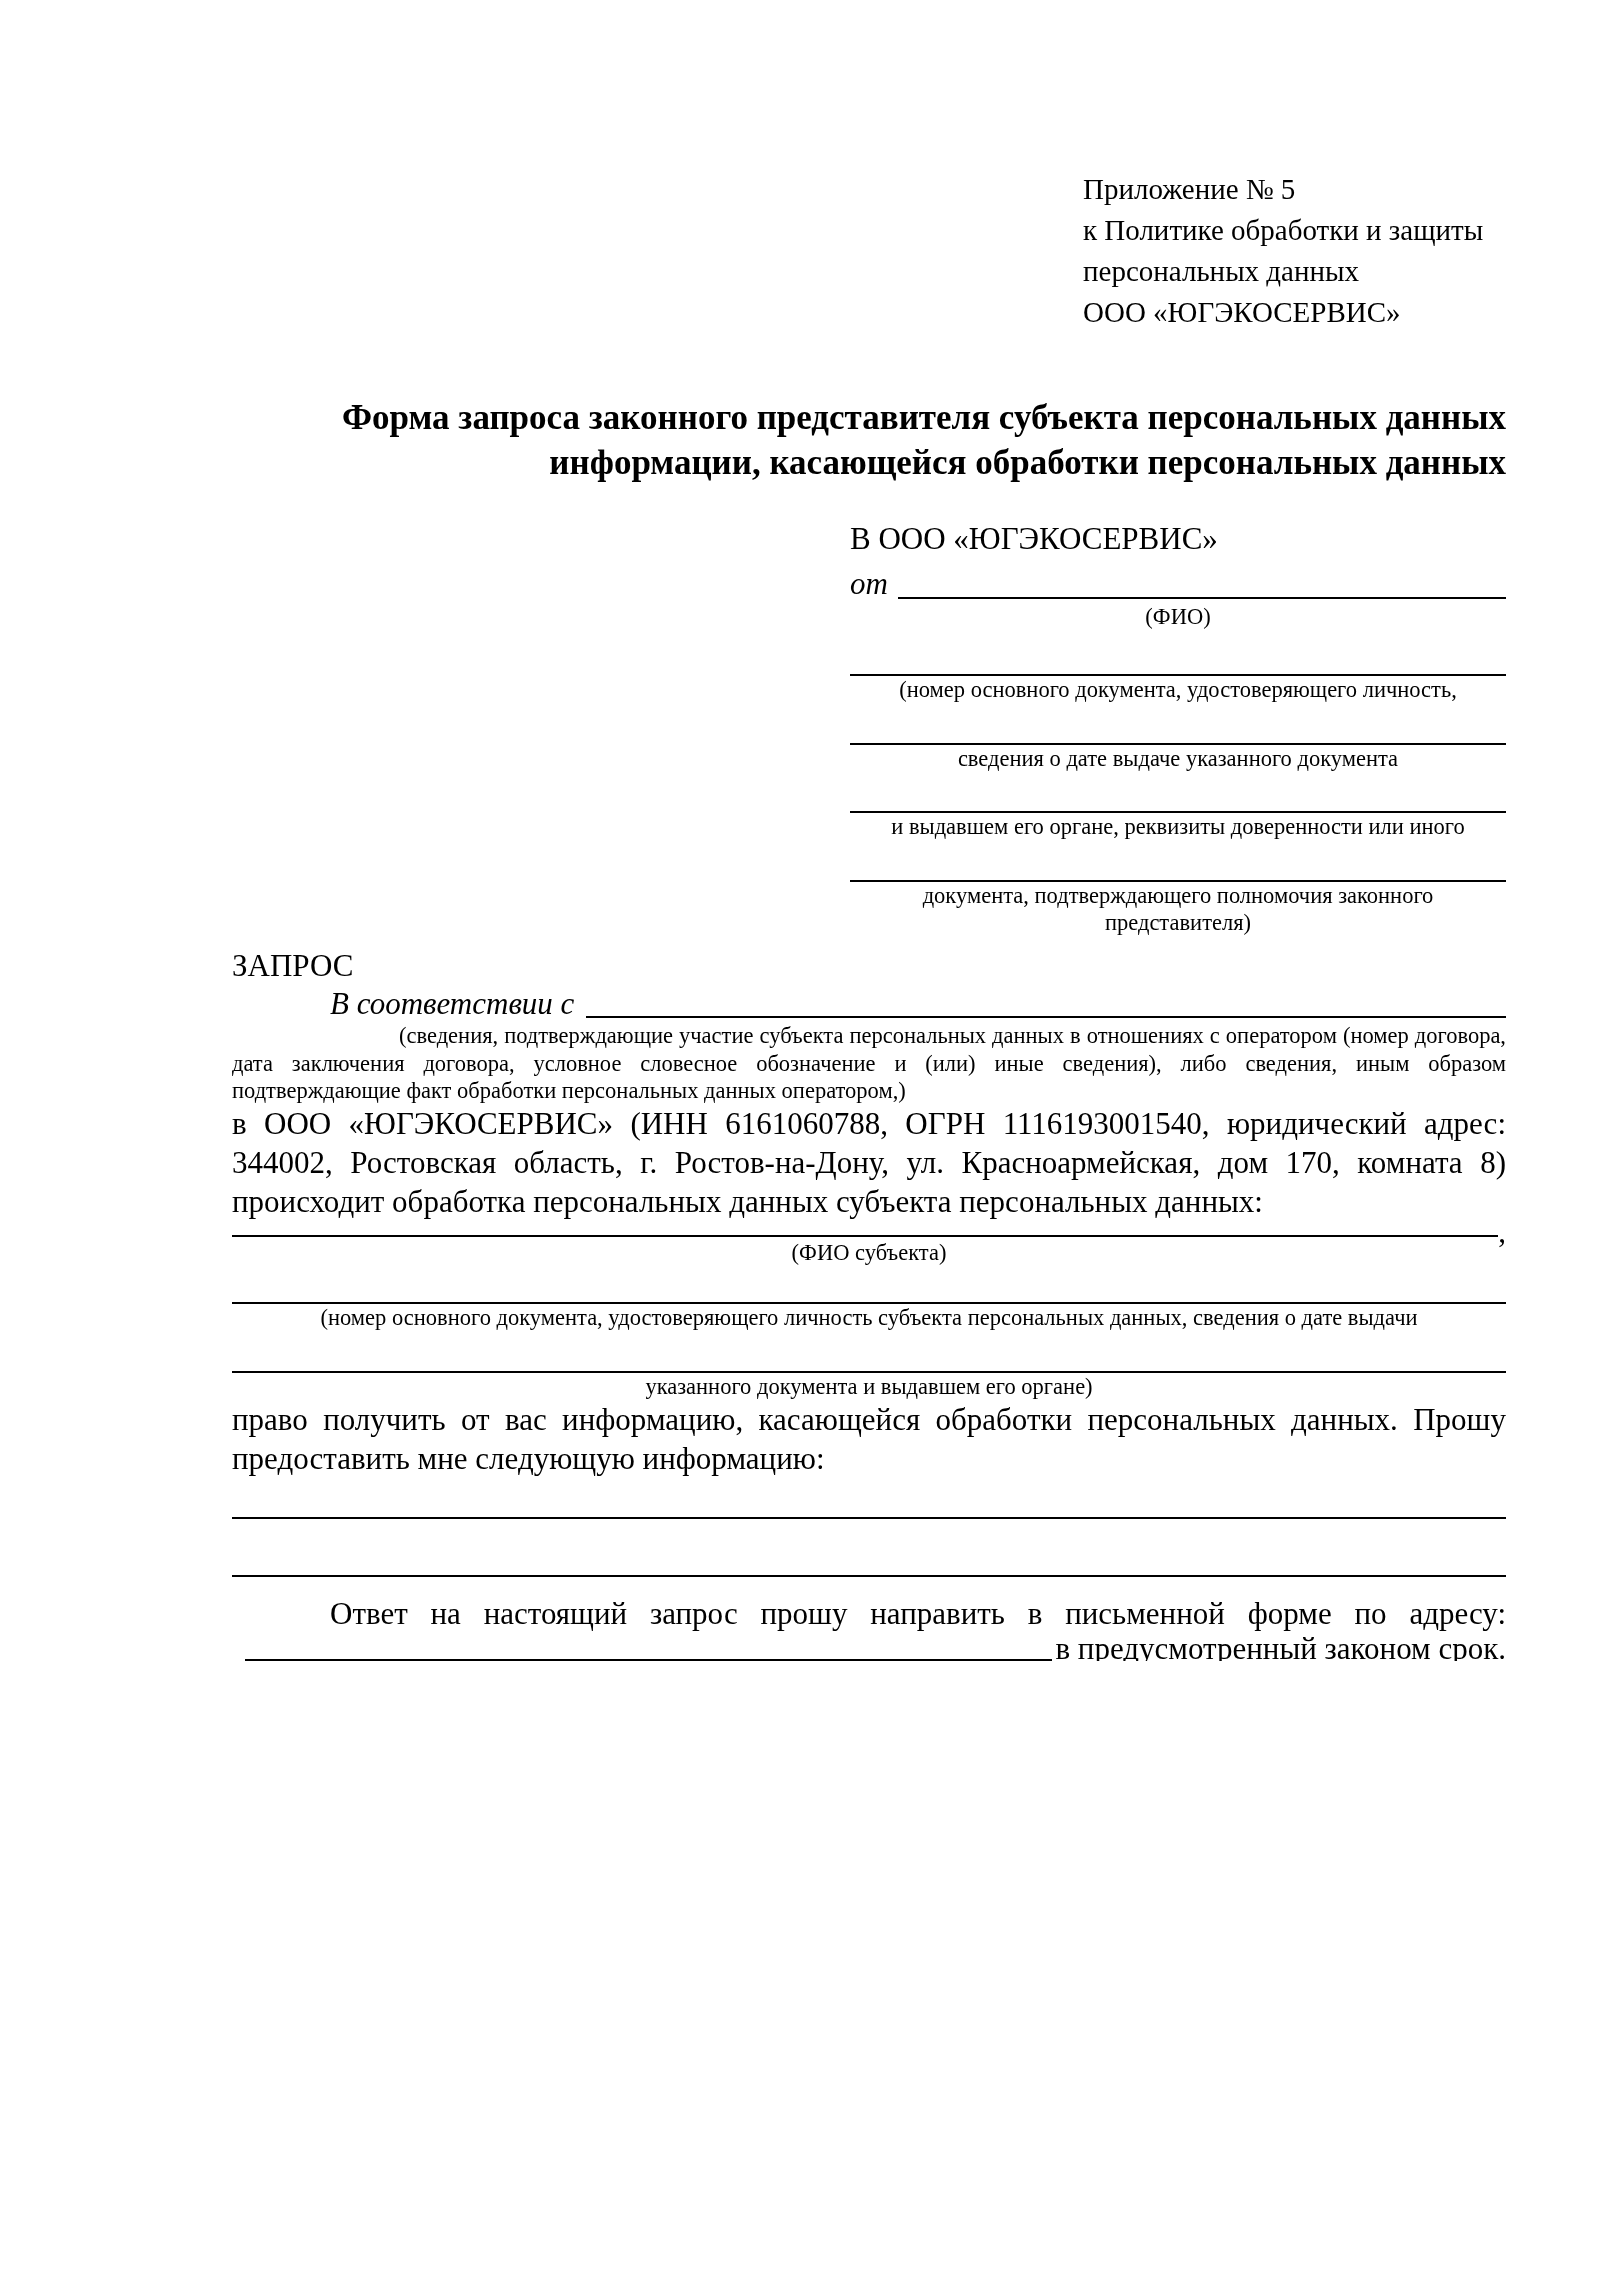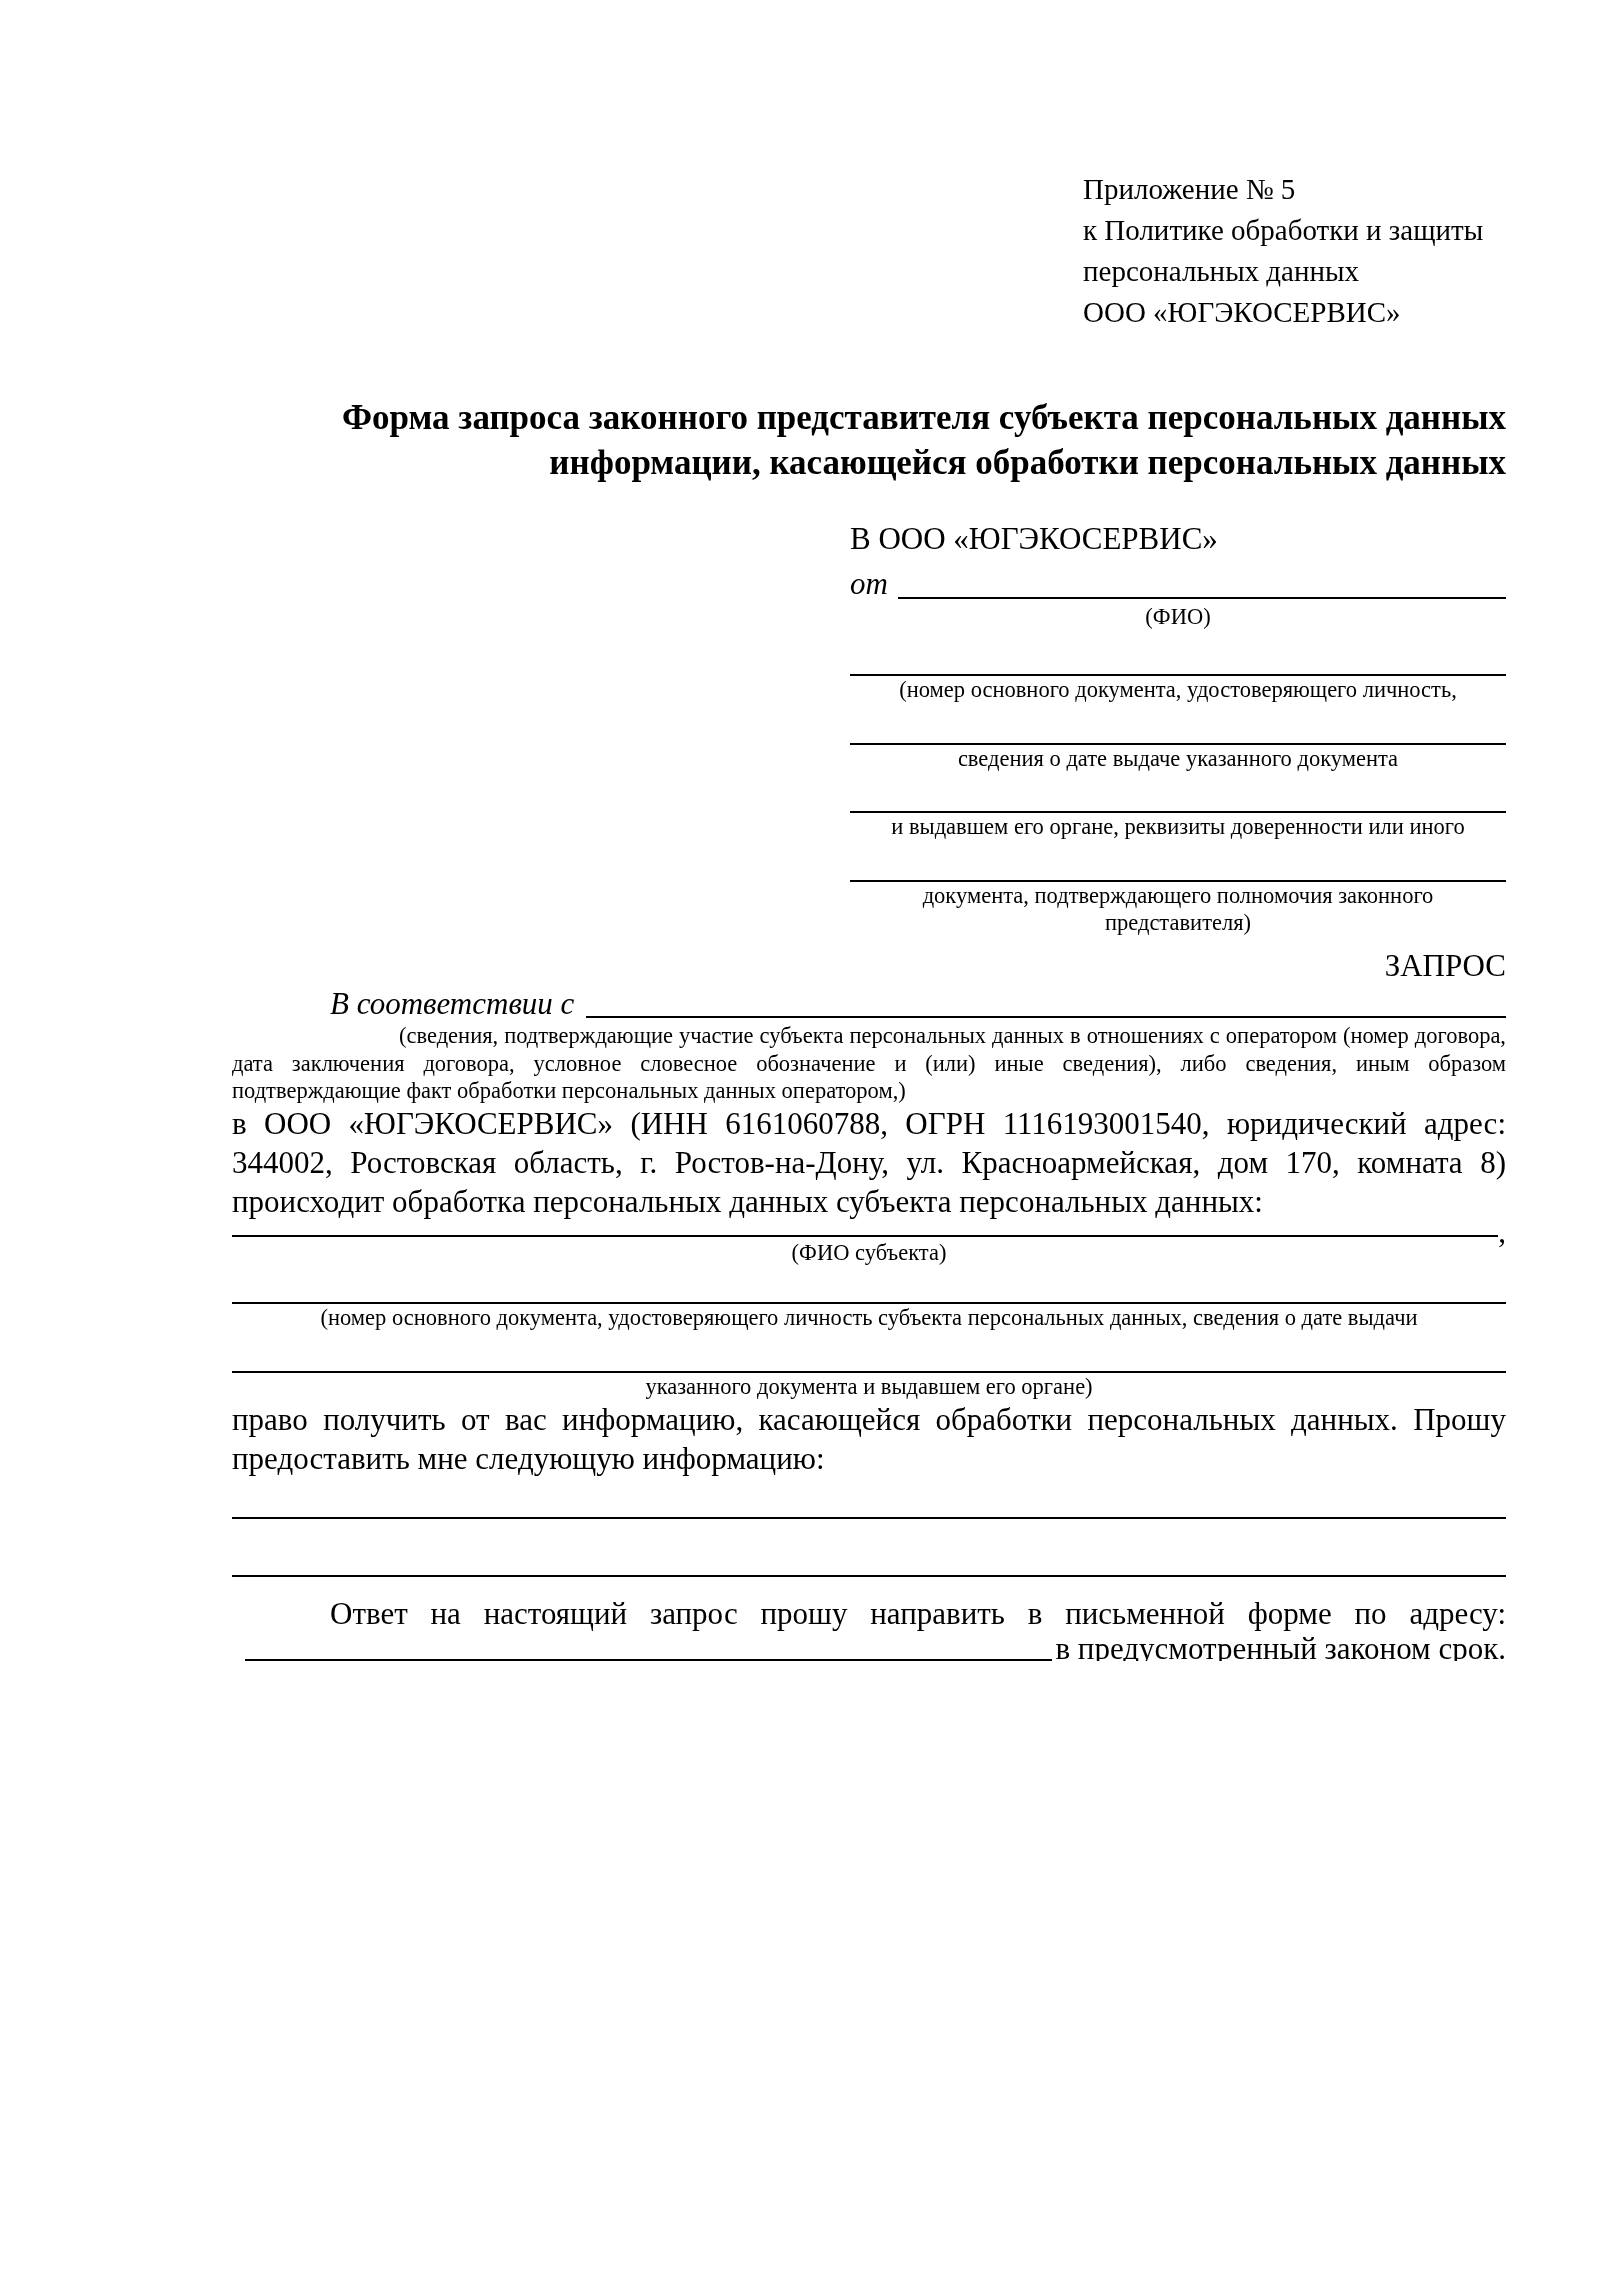--- a/index.html
+++ b/index.html
@@ -37,21 +37,21 @@
   .fill { flex: 1; border-bottom: 2px solid #000; }
   .from-row .fill { margin-bottom: 3.9px; }
   .cap { font-size: 22.5px; line-height: 27.4px; }
   .center { text-align: center; }
   .blank { border-bottom: 2px solid #000; }
   .bl-47 { height: 46px; }
   .bl-42 { height: 41px; }
   .bl-39 { height: 38px; }
   .bl-59 { height: 58px; }
   
-  .zapros-heading { margin-top: 9.8px; text-align: right; line-height: 39px; }
+  .zapros-heading { margin-top: 9.8px; text-align: left; line-height: 39px; }
   .intro-row { display: flex; align-items: flex-end; height: 37px; font-style: italic; }
   .intro-row .intro-label { margin-left: 98px; margin-right: 11.8px; line-height: 37px; white-space: nowrap; }
   .intro-row .fill { margin-bottom: 3.9px; }
   .intro-cap { text-align: justify; text-indent: 167px; }
   .body-line { line-height: 39px; }
   .jl { text-align: justify; text-align-last: justify; }
   .comma-row { display: flex; align-items: flex-end; height: 17.6px; }
   .comma-row .fill { margin-bottom: 2px; }
   .comma-row .comma { line-height: 13.7px; }
   .reply1 { margin-top: 17px; text-indent: 98px; }

